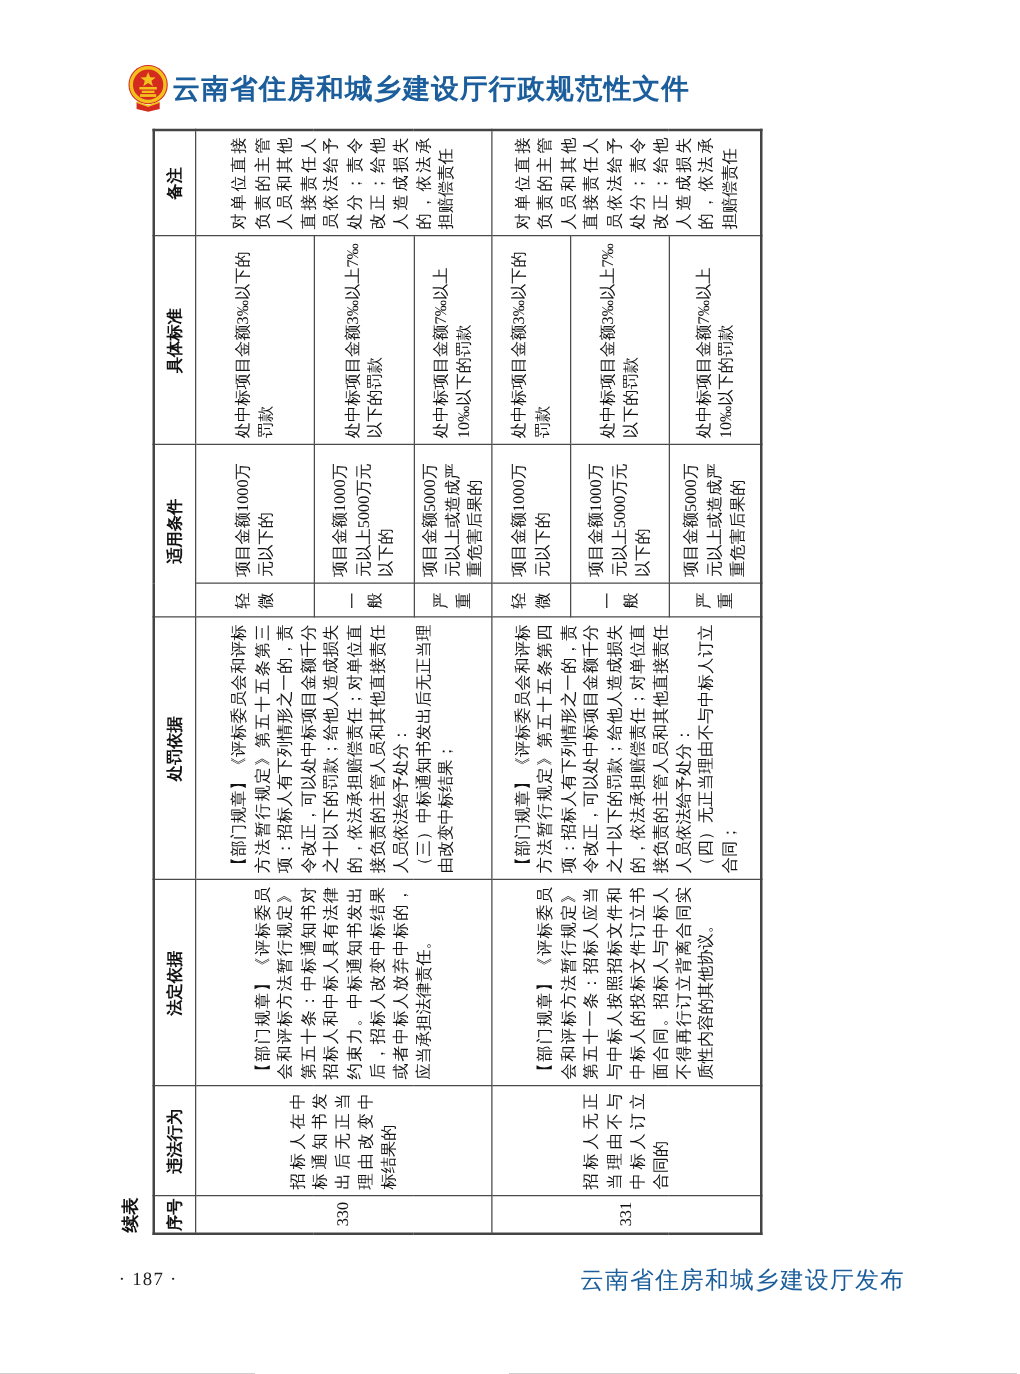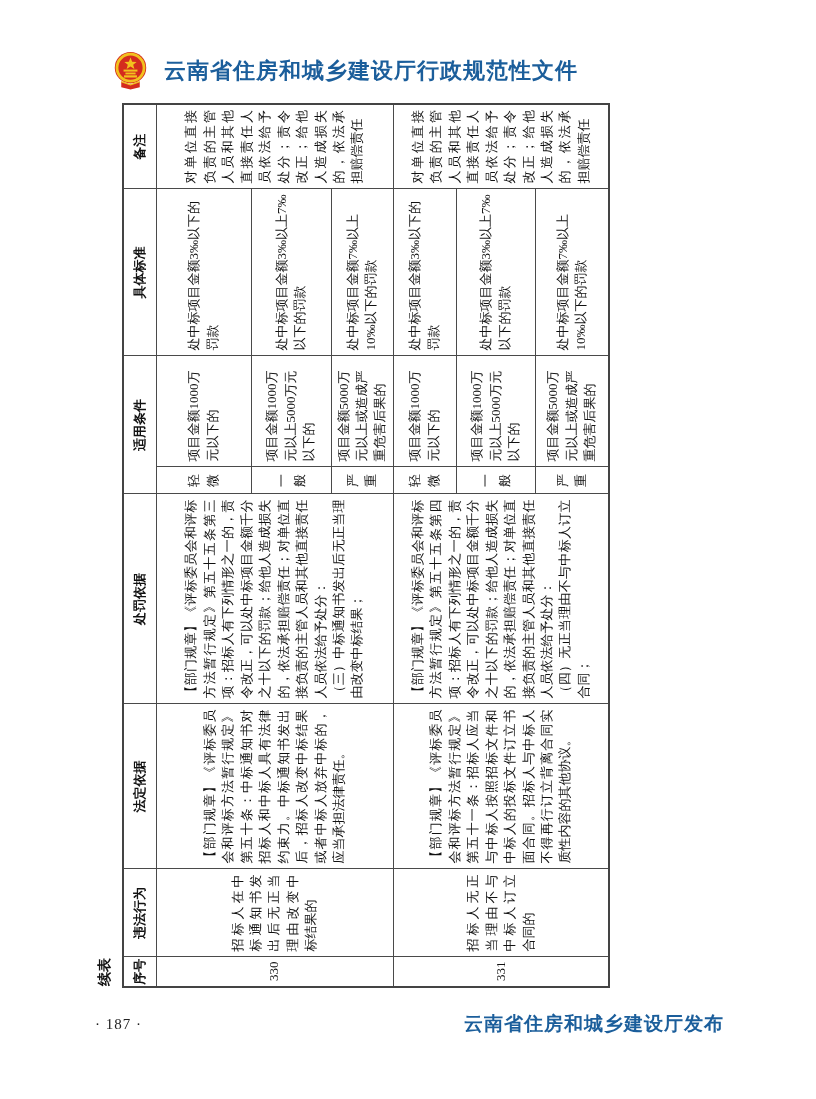--- a/index.html
+++ b/index.html
@@ -2,21 +2,21 @@
 <html><head>
 <meta charset="utf-8">
 <style>
   html,body{margin:0;padding:0;background:#888;}
   .page{
     position:relative;width:816px;height:1099px;background:#ffffff;
     margin:0 auto;overflow:hidden;
     font-family:"Liberation Serif","DejaVu Serif",serif;color:#111;
   }
   
-  .page-header{position:absolute;left:112px;top:50px;display:flex;align-items:center;gap:15px;}
+  .page-header{position:absolute;left:100px;top:50px;display:flex;align-items:center;gap:1px;}
   .emblem{width:37px;height:41px;flex:0 0 auto;}
   .doc-title{
     font-family:"Liberation Sans","DejaVu Sans",sans-serif;
     font-weight:bold;font-size:22px;letter-spacing:1px;color:#1b5e9b;white-space:nowrap;
   }
   
   .table-zone{position:absolute;left:88px;top:105px;width:518px;height:883px;}
   .rotated{
     position:absolute;left:0;top:0;width:883px;height:518px;
     transform:translate(0,883px) rotate(-90deg);transform-origin:0 0;
@@ -47,21 +47,21 @@
   td.c-penalty{text-align:justify;text-justify:inter-character;white-space:pre-line;line-height:1.38;padding:2px 4px;}
   td.c-level{text-align:center;padding:2px 1px;}
   td.c-cond{text-align:left;}
   td.c-std{text-align:left;}
   td.c-remark{text-align:justify;text-justify:inter-character;}
   
   .page-num{position:absolute;left:95px;top:1016px;font-size:15px;color:#222;letter-spacing:1px;}
   .publisher{
     position:absolute;right:92px;top:1011px;
     font-family:"Liberation Sans","DejaVu Sans",sans-serif;
-    font-weight:bold;font-size:19px;letter-spacing:1px;color:#1b5e9b;white-space:nowrap;
+    font-weight:normal;font-size:19px;letter-spacing:1px;color:#1b5e9b;white-space:nowrap;
   }
 </style>
 </head>
 <body>
 
 <div class="page">
 
   <div class="page-header">
     <svg class="emblem" viewBox="0 0 40 44" aria-hidden="true">
       <circle cx="20" cy="19" r="17" fill="#d42b1e"></circle>

